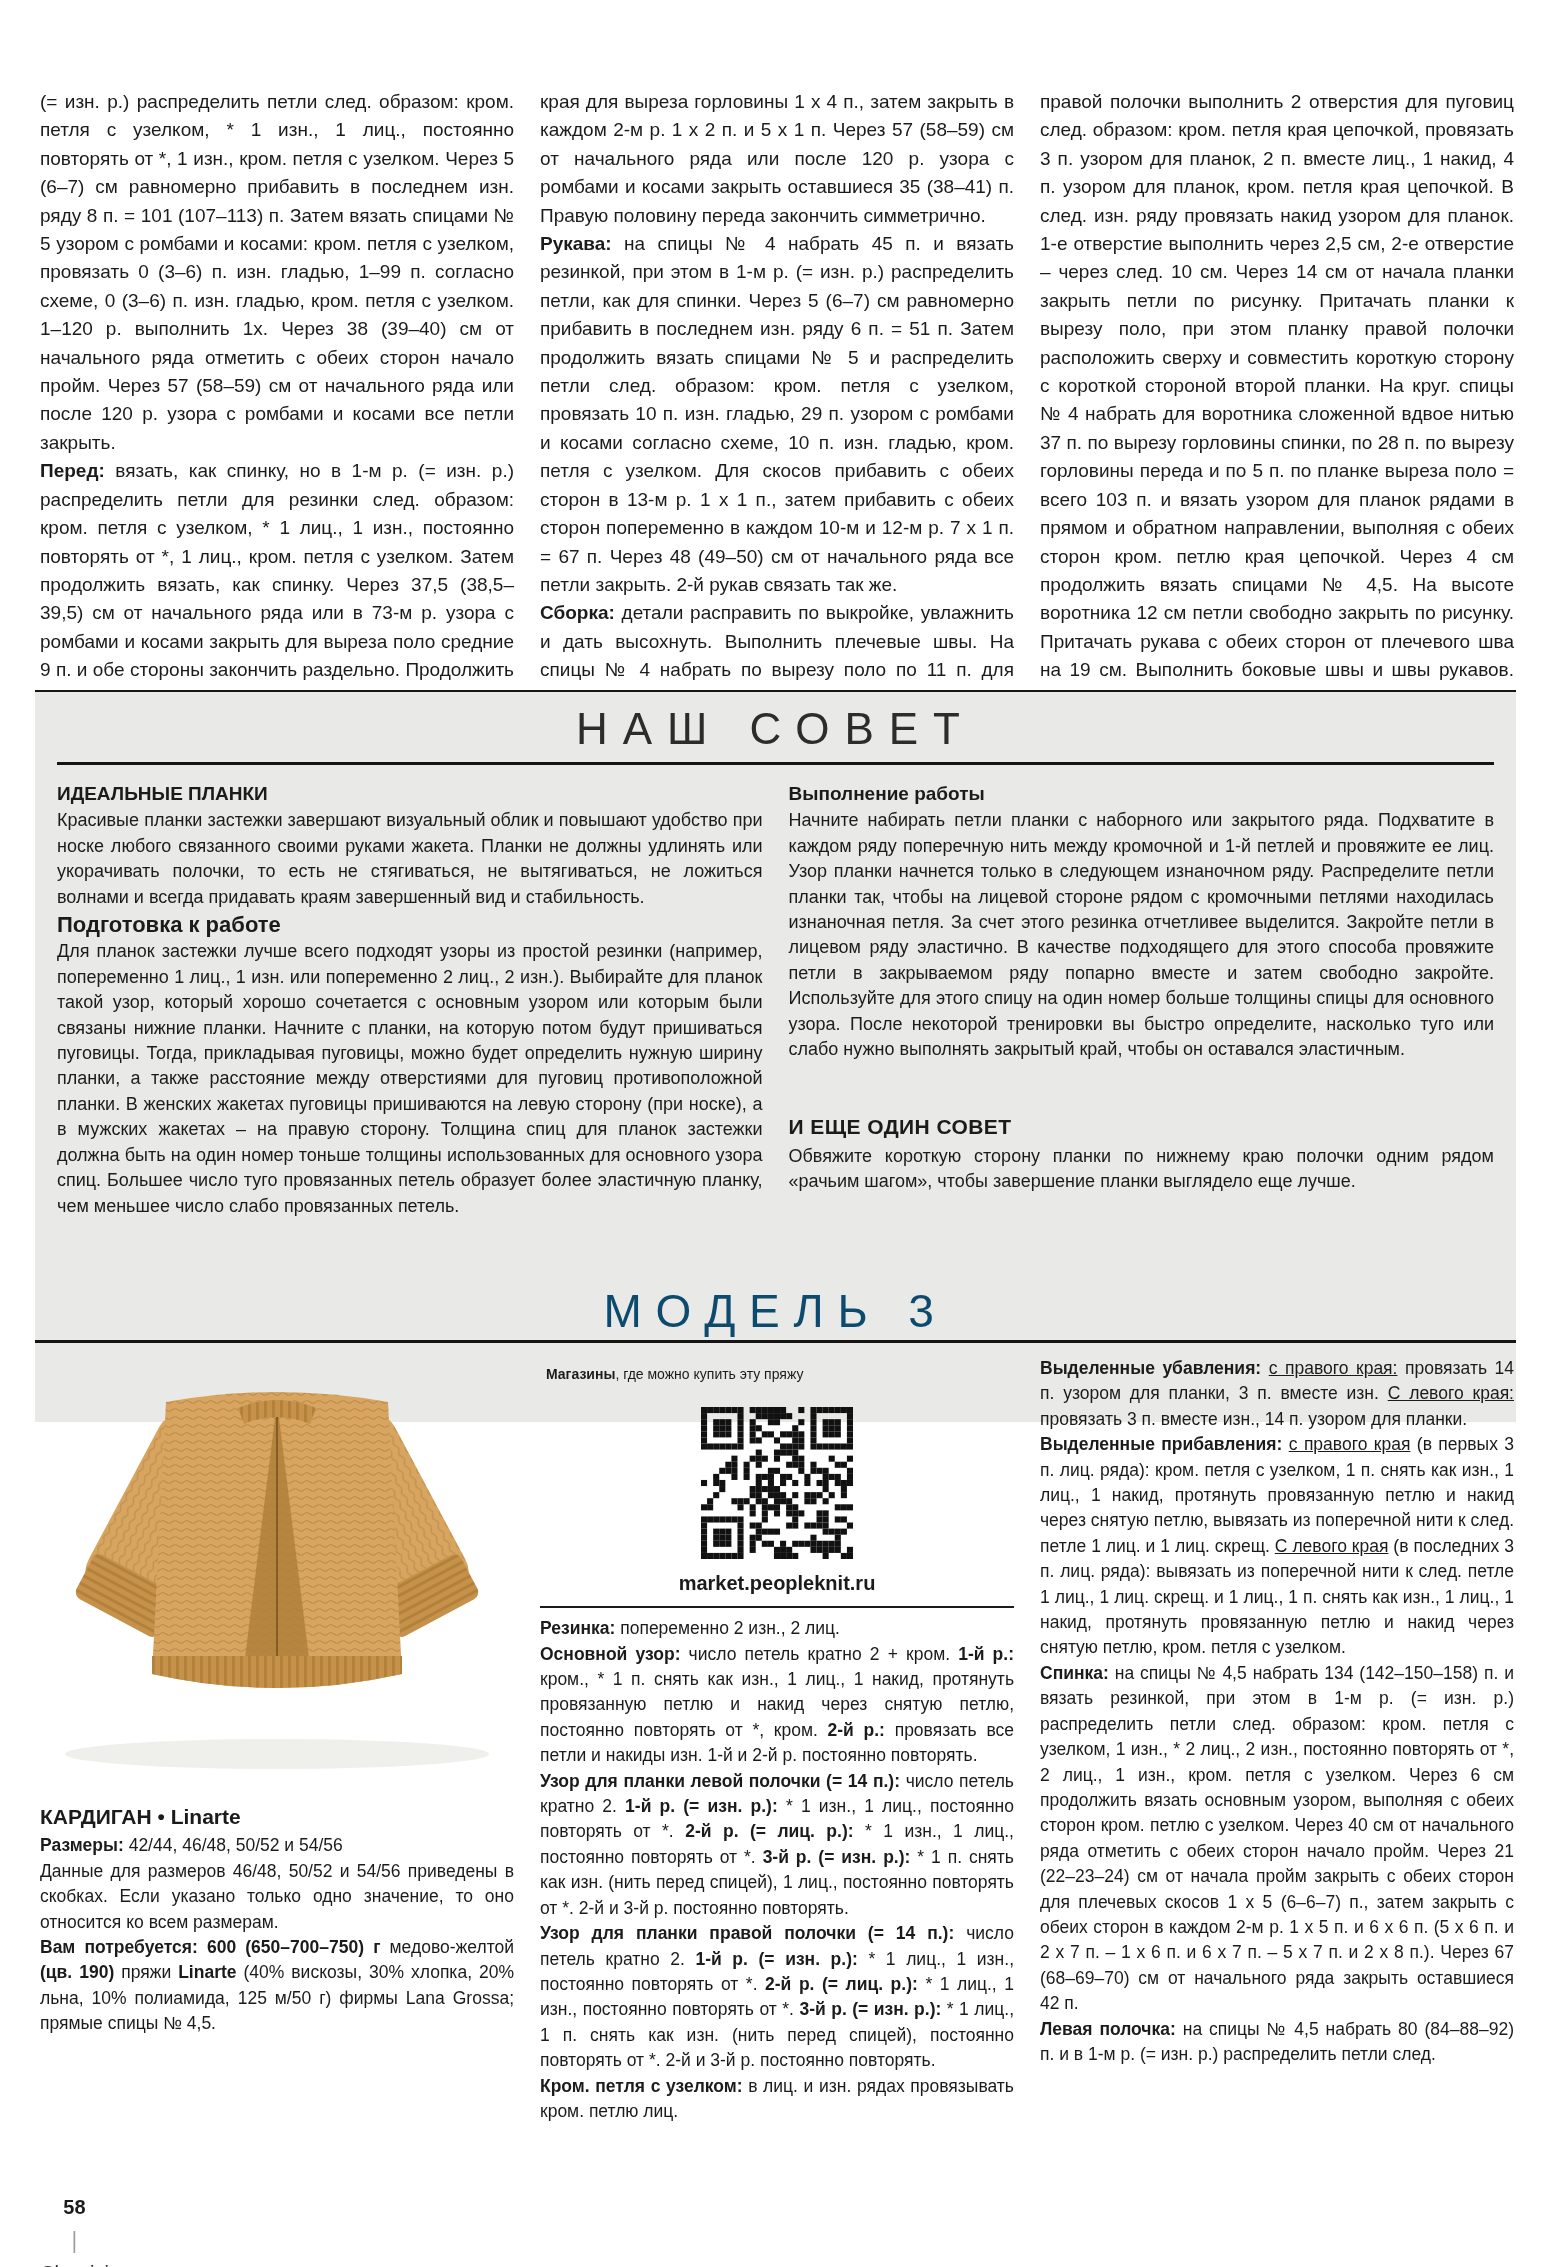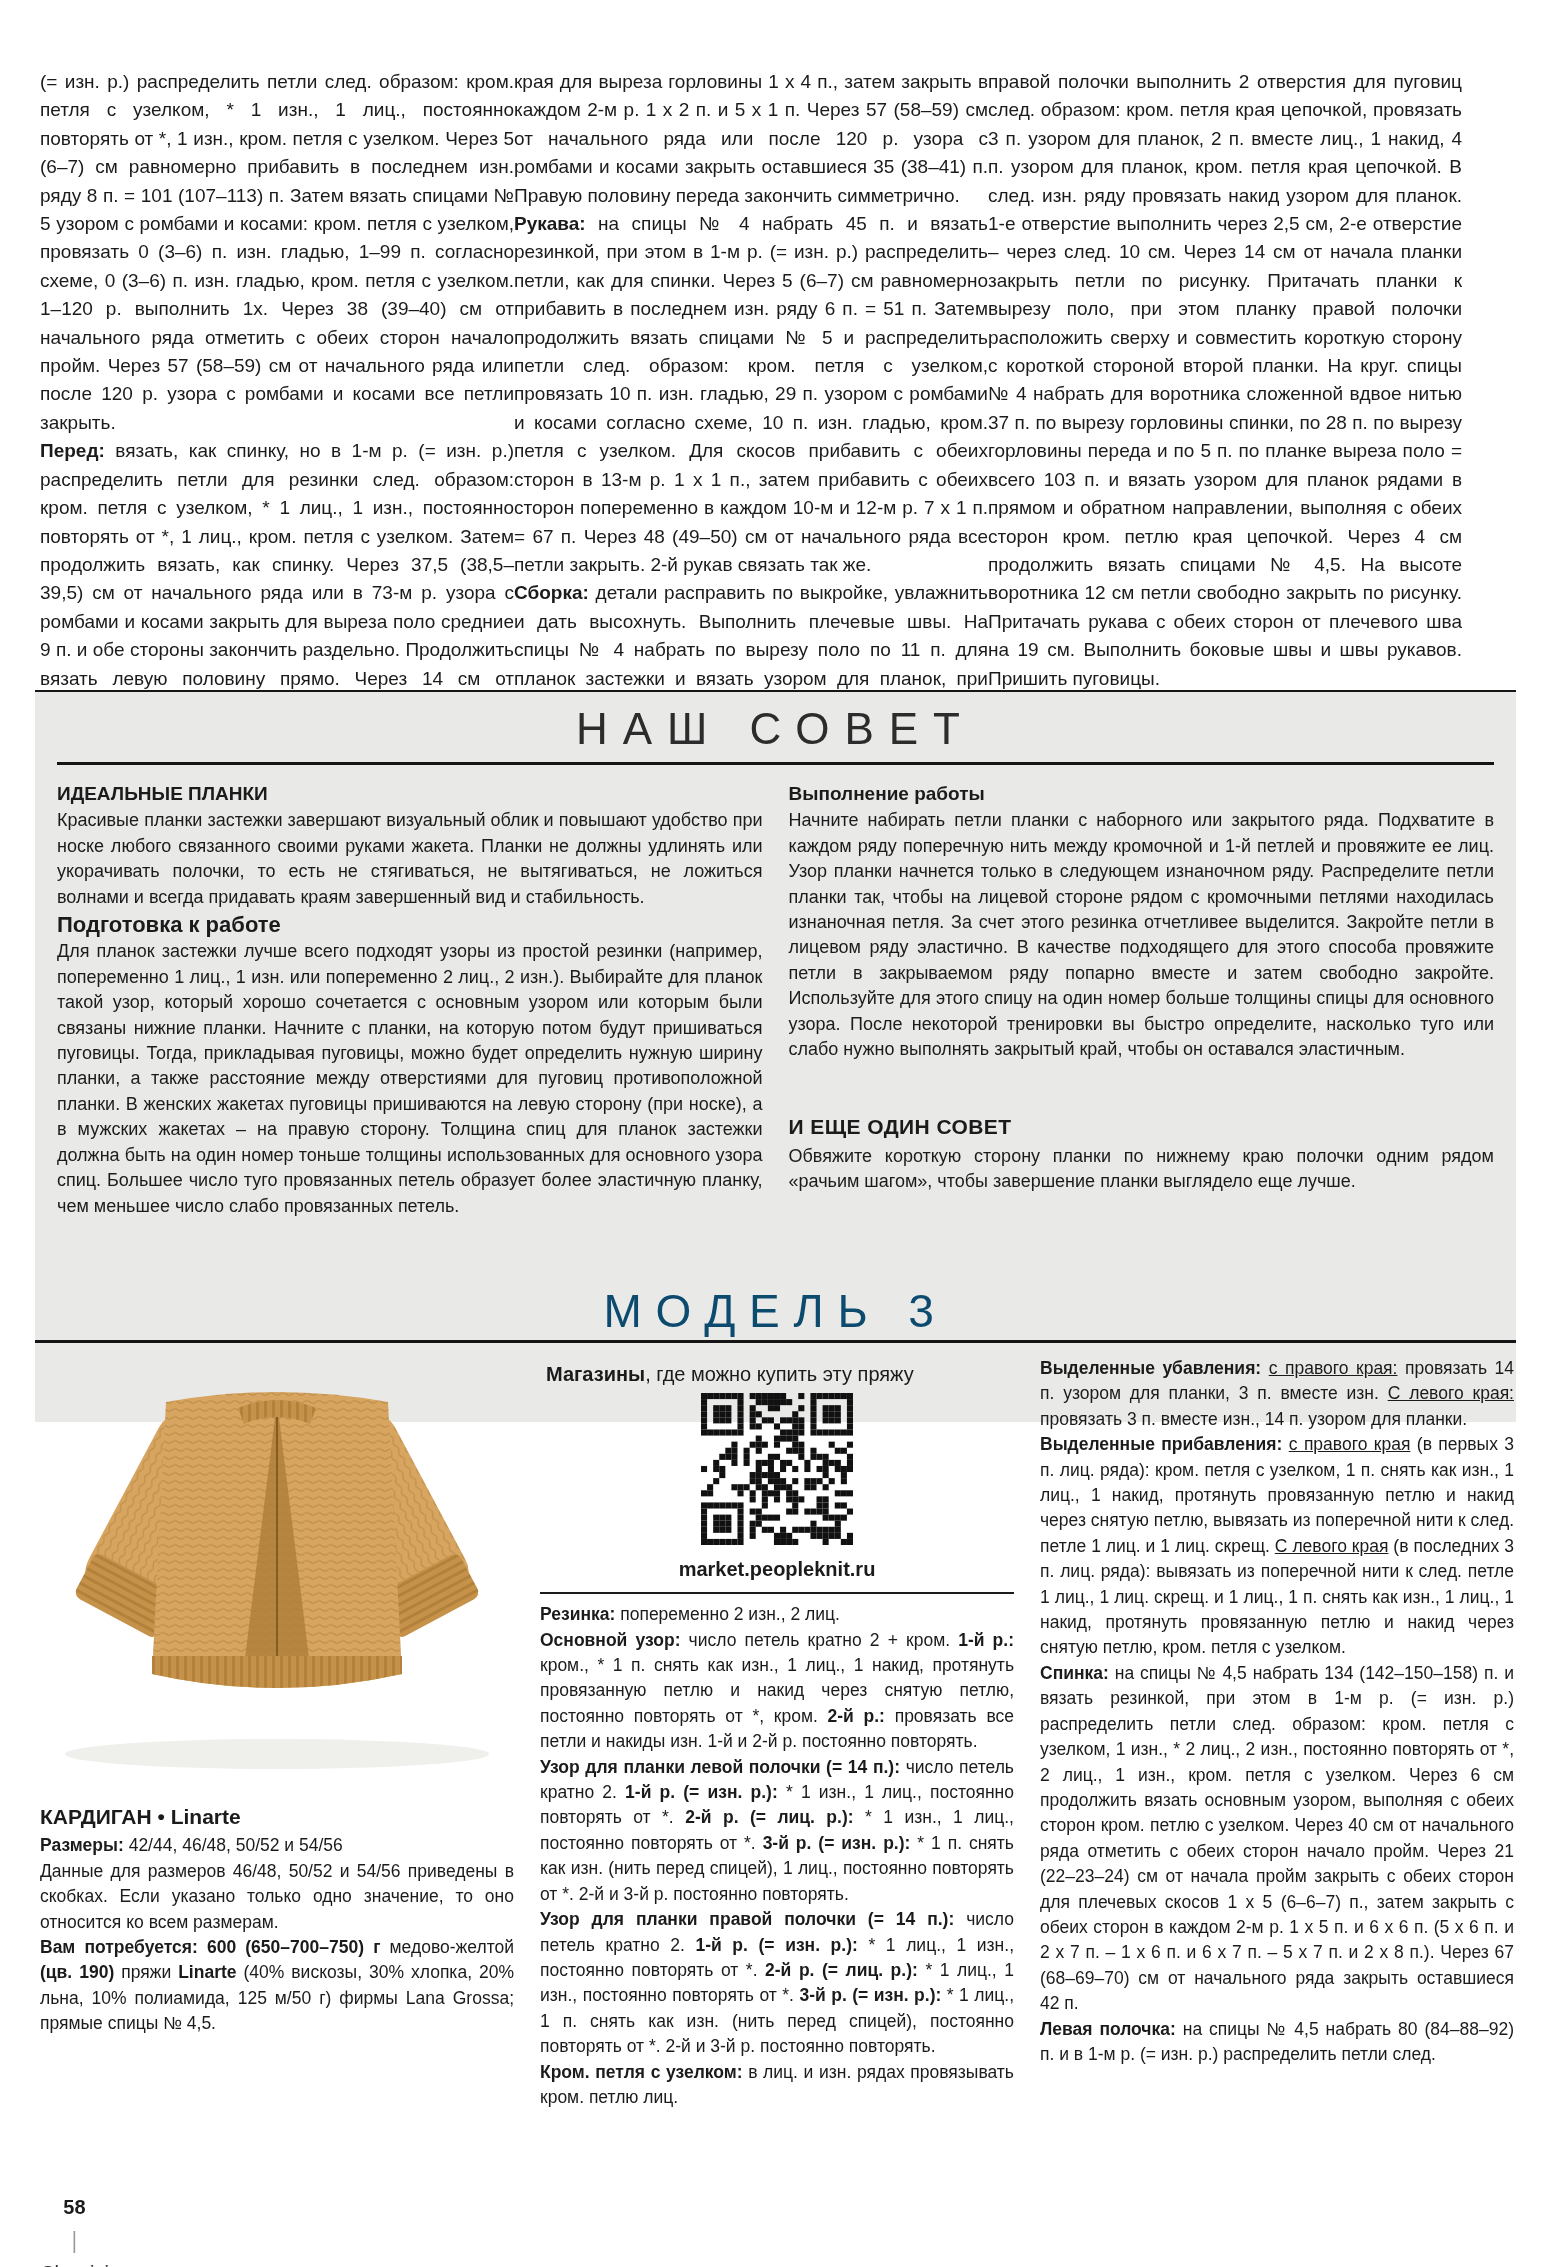--- a/index.html
+++ b/index.html
@@ -3,21 +3,21 @@
 <meta charset="utf-8">
 <style>
   html,body{margin:0;padding:0;background:#fff;}
   .page{position:relative;width:1550px;height:2267px;background:#fff;overflow:hidden;
         font-family:"Liberation Sans",sans-serif;color:#1b1b1b;}
   .b{font-weight:bold}
   .u{text-decoration:underline}
   .par{margin:0;text-align:justify}
 
   
-  .top-row{position:absolute;top:68px;left:40px;width:1476px;display:flex;}
+  .top-row{position:absolute;top:88px;left:40px;width:1476px;display:flex;gap:26px;}
   .top-col{width:474px;font-size:19px;line-height:28.4px;}
 
   
   .advice{position:absolute;top:690px;left:35px;width:1481px;height:732px;box-sizing:border-box;
           background:#e9e9e8;border-top:2px solid #161616;padding:0 22px;}
   .advice-title{margin:12px 0 0 0;text-align:center;font-weight:normal;font-size:44px;
                 letter-spacing:0.34em;color:#2c2c2c;}
   .advice-rule{height:0;border-bottom:3px solid #151515;margin-top:8px;}
   .advice-cols{display:flex;gap:26px;margin-top:16px;}
   .advice-col{width:706px;font-size:18px;line-height:25.4px;}
@@ -29,21 +29,21 @@
   .model-title{position:absolute;top:1284px;left:35px;width:1481px;text-align:center;margin:0;
                font-weight:normal;font-size:46px;letter-spacing:0.30em;color:#0c4a6e;}
   .model-rule{position:absolute;top:1340px;left:35px;width:1481px;border-bottom:3px solid #151515;}
 
   
   .model-row{position:absolute;top:1356px;left:40px;width:1476px;display:flex;gap:26px;}
   .model-col{width:474px;font-size:17.5px;line-height:25.4px;}
   .cardigan{display:block;width:474px;height:424px;}
   .caption{margin-top:24px;}
   .caption-title{font-weight:bold;font-size:21px;margin:0 0 4px 0;text-align:left;}
-  .shops-line{margin:6px 0 6px 6px;text-align:left;font-size:20px;}
+  .shops-line{margin:6px 0 20px 6px;text-align:left;font-size:14px;}
   .qr-wrap{width:152px;margin:6px auto 4px auto;}
   .qr-label{text-align:center;font-weight:bold;font-size:20px;margin:4px 0 10px 0;}
   .col-rule{border-bottom:2px solid #1b1b1b;margin:0 0 8px 0;}
 
   .footer{position:absolute;left:40px;top:2196px;display:flex;align-items:center;gap:10px;font-size:20px;flex-direction:column;}
   .footer .num{font-weight:bold;}
   .footer .sep{color:#9a9a9a;font-weight:normal;transform:scaleY(1.2);}
   .footer .mag{color:#2e2e2e;}
 </style>
 </head>

